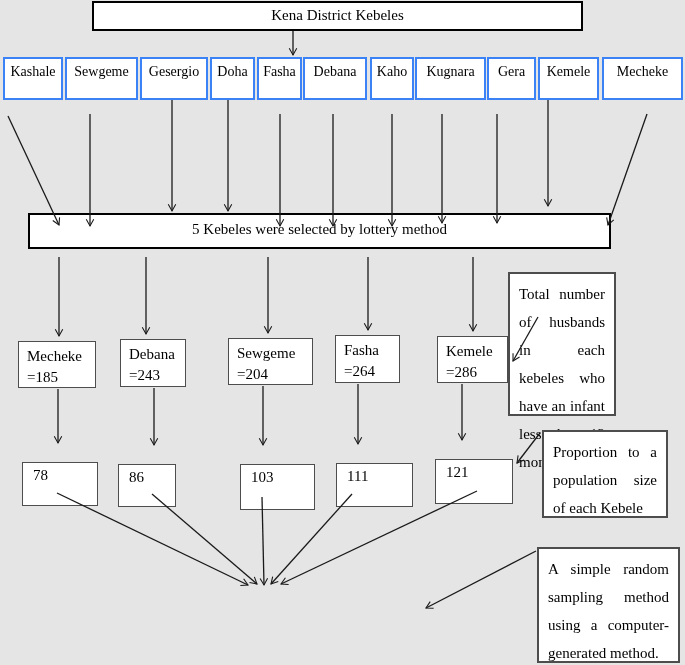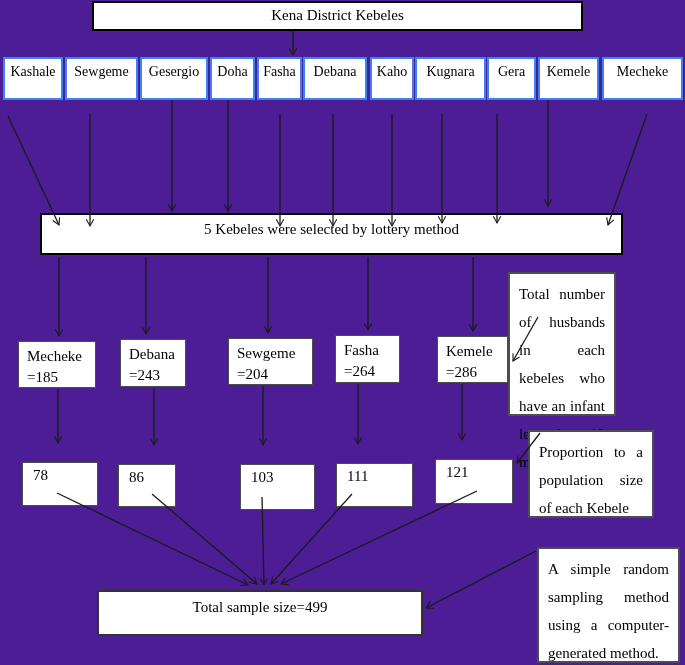--- a/index.html
+++ b/index.html
@@ -1,17 +1,17 @@
 <!DOCTYPE html>
 <html><head>
 <meta charset="utf-8">
 <style>
   html,body{margin:0;padding:0;background:#fff;}
   #stage{
-    position:relative;width:685px;height:665px;background:#4c1d95;
+    position:relative;width:685px;height:665px;background:#e5e5e5;
     font-family:"Liberation Serif","DejaVu Serif",serif;color:#000;overflow:hidden;
   }
   .box{position:absolute;box-sizing:border-box;background:#fff;}
   .title-box{border:2px solid #000;text-align:center;font-size:15px;padding-top:4px;}
   .cell{
     position:absolute;box-sizing:border-box;top:57px;height:43px;background:#fff;
     border:2px solid #3b82f6;text-align:center;font-size:14px;padding-top:5px;
   }
   .lottery-box{border:2px solid #000;text-align:center;font-size:15px;padding-top:6px;}
   .sel-box{border:1.5px solid #4d4d4d;font-size:15px;padding:4px 8px;line-height:21px;}
@@ -38,21 +38,21 @@
   <div class="cell" style="left:140px;width:68px;">Gesergio</div>
   <div class="cell" style="left:210px;width:45px;">Doha</div>
   <div class="cell" style="left:257px;width:45px;">Fasha</div>
   <div class="cell" style="left:303px;width:64px;">Debana</div>
   <div class="cell" style="left:370px;width:44px;">Kaho</div>
   <div class="cell" style="left:415px;width:71px;">Kugnara</div>
   <div class="cell" style="left:487px;width:49px;">Gera</div>
   <div class="cell" style="left:538px;width:61px;">Kemele</div>
   <div class="cell" style="left:602px;width:81px;">Mecheke</div>
 
-  <div class="box lottery-box" style="left:40px;top:213px;width:583px;height:42px;">
+  <div class="box lottery-box" style="left:28px;top:213px;width:583px;height:36px;">
     <span>5 Kebeles were selected by lottery method</span>
   </div>
 
   <div class="box sel-box" style="left:18px;top:341px;width:78px;height:47px;">
     <span>Mecheke</span>
     <span>=185</span>
   </div>
   <div class="box sel-box" style="left:120px;top:339px;width:66px;height:48px;">
     <span>Debana</span>
     <span>=243</span>
@@ -69,26 +69,23 @@
     <span>Kemele</span>
     <span>=286</span>
   </div>
 
   <div class="box num-box" style="left:22px;top:448px;width:76px;height:44px;">78</div>
   <div class="box num-box" style="left:118px;top:450px;width:58px;height:43px;">86</div>
   <div class="box num-box" style="left:240px;top:450px;width:75px;height:46px;">103</div>
   <div class="box num-box" style="left:336px;top:449px;width:77px;height:44px;">111</div>
   <div class="box num-box" style="left:435px;top:445px;width:78px;height:45px;">121</div>
 
-  <div class="box total-box" style="left:97px;top:590px;width:326px;height:46px;">
-    <span>Total sample size=499</span>
-  </div>
 
   <div class="box note-box" style="left:508px;top:272px;width:108px;height:144px;">Total number of husbands in each kebeles who have an infant less than 12 month</div>
-  <div class="box note-box" style="left:528px;top:430px;width:126px;height:88px;">Proportion to a population size of each Kebele</div>
+  <div class="box note-box" style="left:542px;top:430px;width:126px;height:88px;">Proportion to a population size of each Kebele</div>
   <div class="box note-box" style="left:537px;top:547px;width:143px;height:116px;">A simple random sampling method using a computer-generated method.</div>
 
   <svg id="arrows" width="685" height="665" viewBox="0 0 685 665">
     <defs>
       <marker id="ah" viewBox="0 0 12 12" refX="10" refY="6" markerWidth="10" markerHeight="10" orient="auto" markerUnits="userSpaceOnUse">
         <path d="M2,1.5 L10,6 L2,10.5" fill="none" stroke="#1a1a1a" stroke-width="1.3"></path>
       </marker>
     </defs>
     <g stroke="#1a1a1a" stroke-width="1.3" fill="none">
 

